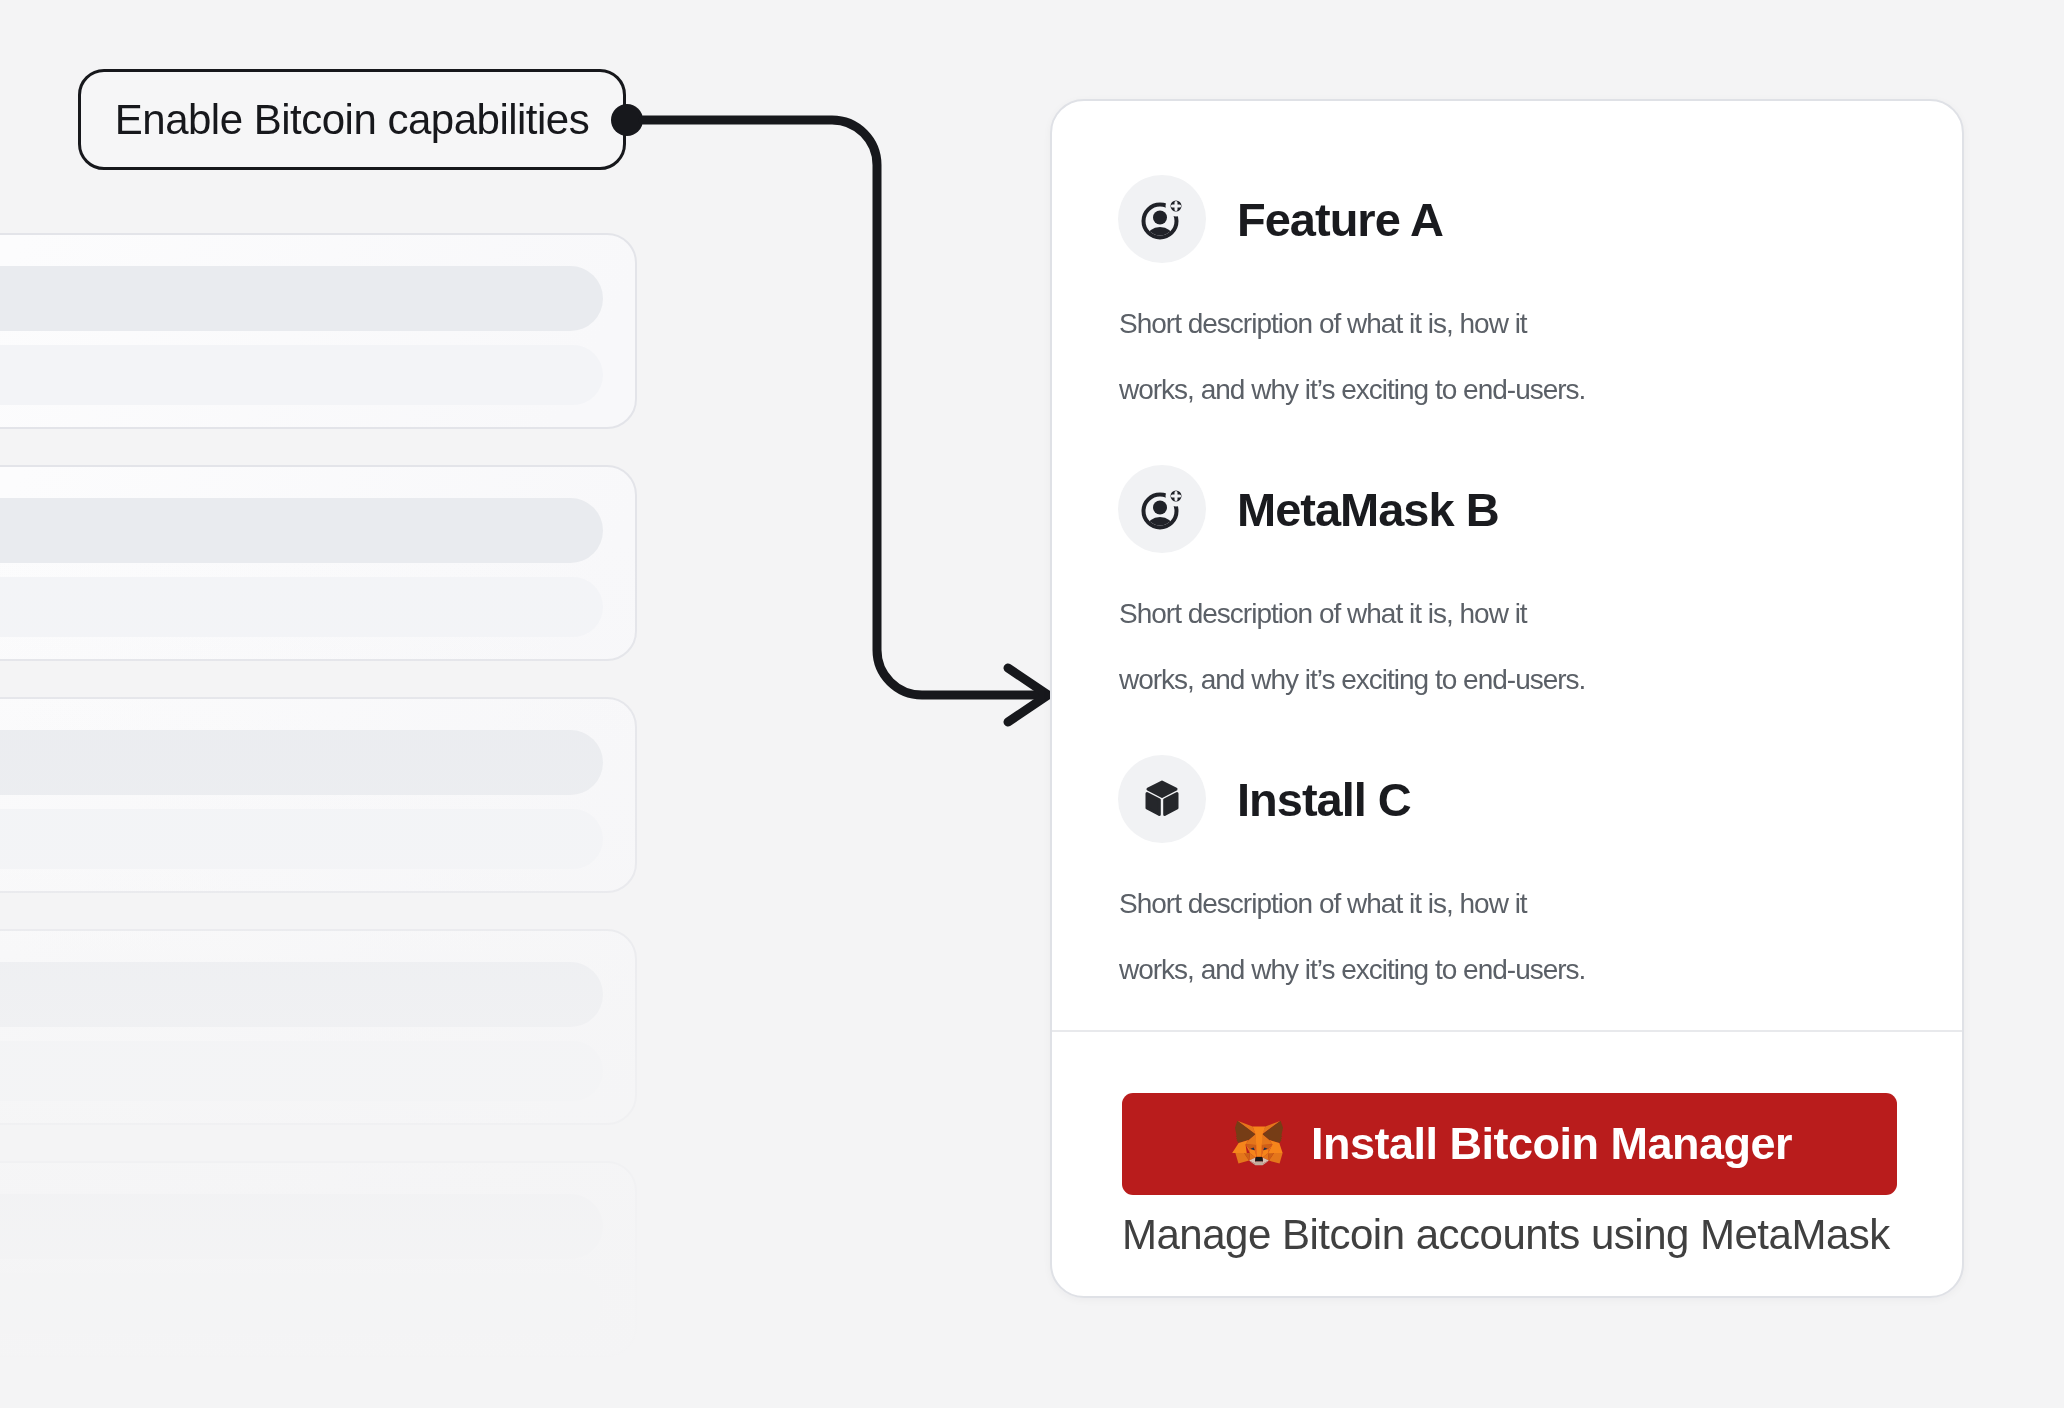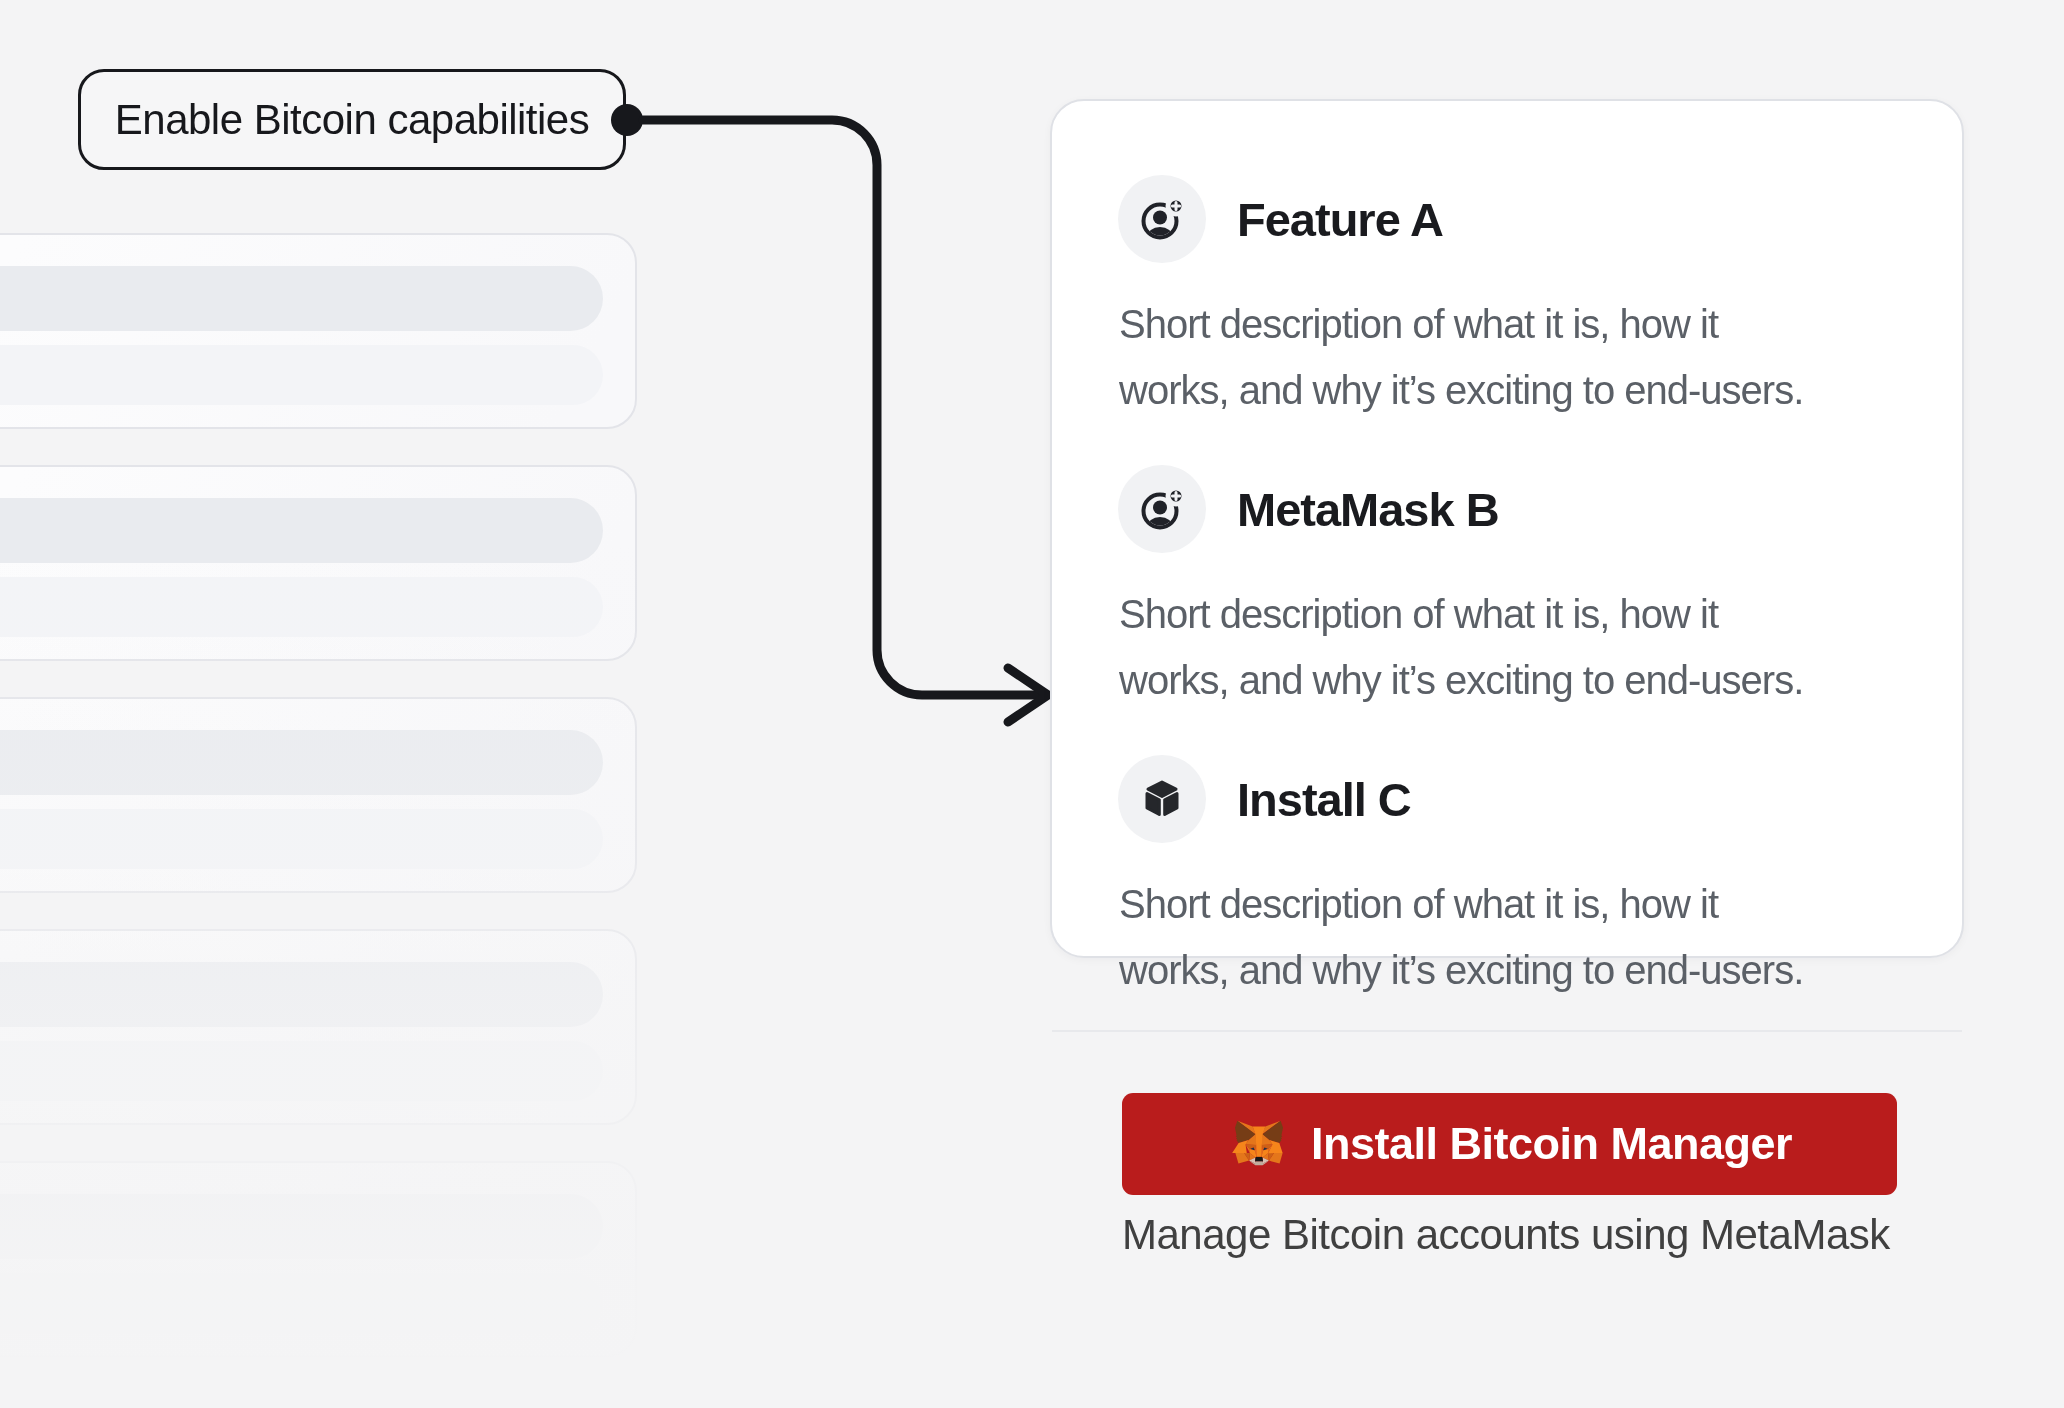--- a/index.html
+++ b/index.html
@@ -28,37 +28,37 @@
     position:absolute;left:78px;top:69px;width:548px;height:101px;box-sizing:border-box;
     border:3.5px solid #17181c;border-radius:26px;background:#f6f6f7;
     display:flex;align-items:center;justify-content:center;
   }
   .callout span{font-size:42px;font-weight:500;letter-spacing:-0.5px;color:#17181c;white-space:nowrap;}
 
   .connector{position:absolute;left:600px;top:80px;}
 
   
   .card{
-    position:absolute;left:1050px;top:99px;width:914px;height:859px;box-sizing:border-box;
+    position:absolute;left:1050px;top:99px;width:914px;height:1199px;box-sizing:border-box;
     background:#ffffff;border:2px solid #dfe1e6;border-radius:34px;
     box-shadow:0 2px 8px rgba(16,24,40,0.04);
   }
   .feature-row{position:absolute;left:66px;width:820px;height:260px;}
   .row-a{top:74px;} .row-b{top:364px;} .row-c{top:654px;}
   .icon-circle{
     position:absolute;left:0;top:0;width:88px;height:88px;border-radius:50%;
     background:#f1f2f4;display:flex;align-items:center;justify-content:center;
   }
   .feature-title{
     position:absolute;left:119px;top:0;height:88px;margin:0;display:flex;align-items:center;
     font-size:47px;font-weight:700;letter-spacing:-1px;color:#1a1b1f;
   }
   .feature-desc{
     position:absolute;left:1px;top:116px;width:845px;margin:0;
-    font-size:40px;line-height:66px;letter-spacing:-1px;color:#5b6067;white-space:pre-line;
+    font-size:28px;line-height:66px;letter-spacing:-1px;color:#5b6067;white-space:pre-line;
   }
   .divider{position:absolute;left:0;right:0;top:929px;height:2px;background:#e8e9ec;}
   .install-btn{
     position:absolute;left:70px;top:992px;width:775px;height:102px;border:none;cursor:pointer;
     background:#b91c1c;border-radius:11px;display:flex;align-items:center;justify-content:center;gap:20px;
   }
   .install-btn .btn-label{color:#ffffff;font-size:45px;font-weight:700;letter-spacing:-0.5px;white-space:nowrap;}
   .fox{display:flex;align-items:center;}
   .caption{
     position:absolute;left:70px;top:1110px;width:775px;text-align:left;

